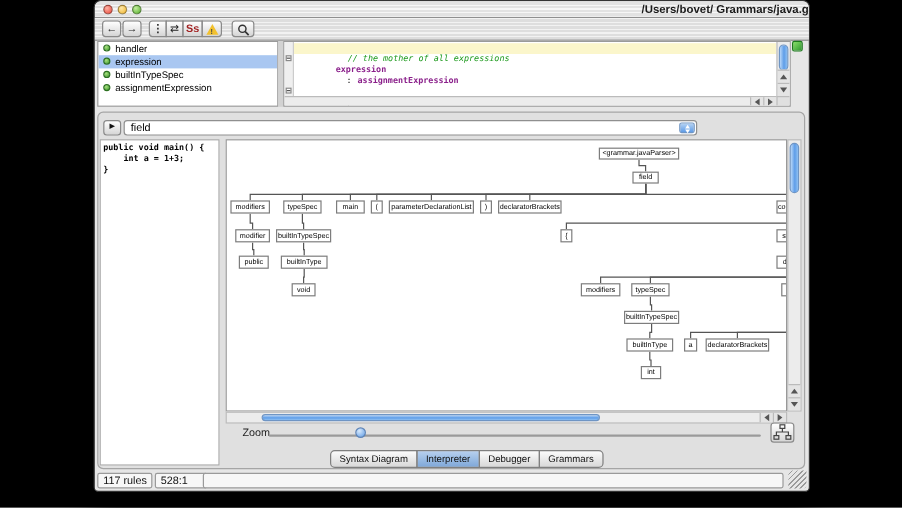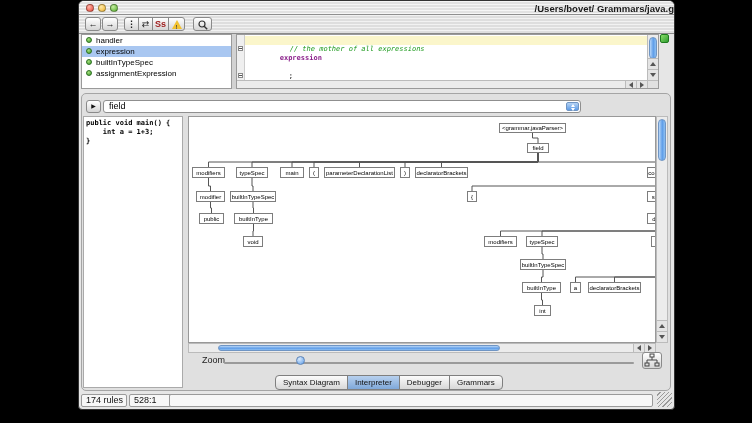--- a/index.html
+++ b/index.html
@@ -195,20 +195,23 @@
     <div class="fold-margin">
       <span class="fold-box" style="top:11px"></span>
       <span class="fold-box" style="top:38px"></span>
     </div>
     <div class="ed-lines">
       <div class="ed-line">
         <span class="cmt">// the mother of all expressions</span>
       </div>
       <div class="ed-line">
         <span class="rulename">expression</span>
+      </div>
+      <div class="ed-line">
+        <span class="op">:</span><span class="ruleref">assignmentExpression</span>
       </div>
       <div class="ed-line"></div>
       <div class="ed-line">
         <span class="op">;</span>
       </div>
     </div>
     <div class="ed-vscroll">
       <div class="ed-vthumb"></div>
       <div class="mini-btn" style="bottom:11px">
           <div class="tri-up"></div>
@@ -348,19 +351,19 @@
       <div class="tab">
         <span>Debugger</span>
       </div>
       <div class="tab">
         <span>Grammars</span>
       </div>
     </div>
   </div>
 
   <div class="statusbar">
-    <div class="sbox" id="sb1">174 rules</div>
+    <div class="sbox" id="sb1">117 rules</div>
     <div class="sbox" id="sb2">528:1</div>
     <div class="sbox" id="sb3"></div>
     <div class="grip"></div>
   </div>
 
 </div>
 
 </body></html>

